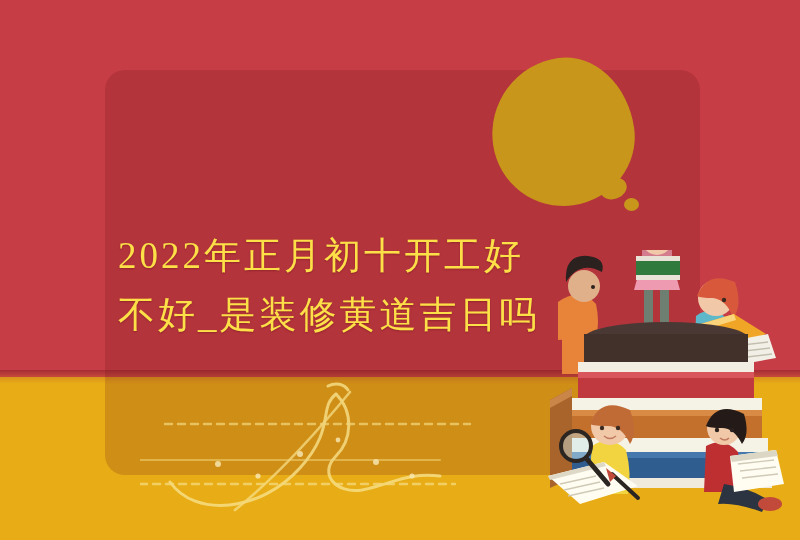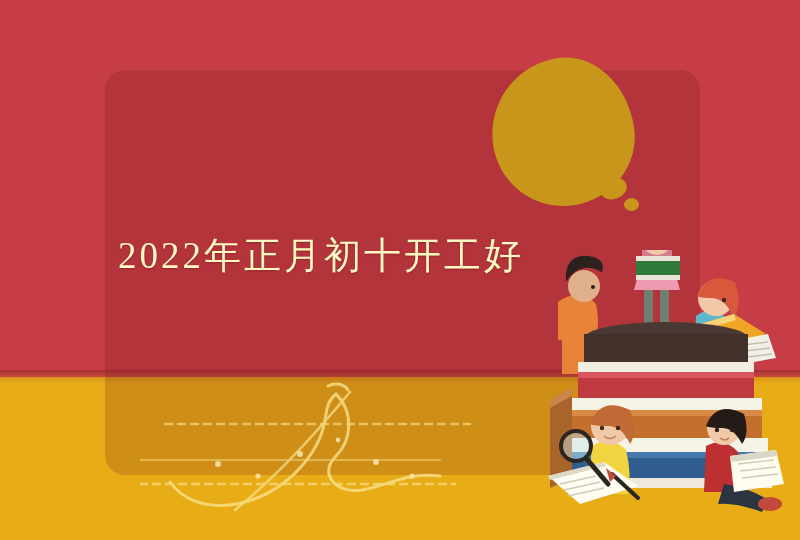--- a/index.html
+++ b/index.html
@@ -71,21 +71,21 @@
     width: 15px; height: 13px;
     background: #C8961A;
     border-radius: 50%;
   }
 
   
   .headline {
     position: absolute;
     left: 118px; top: 226px;
     width: 520px;
-    color: #fef9c3;
+    color: #fde047;
     font-family: "Liberation Serif", "DejaVu Serif", serif;
     font-size: 37px;
     line-height: 59px;
     letter-spacing: 3px;
     font-weight: 400;
     text-shadow: 0 1px 2px rgba(90,10,15,.35);
     white-space: pre-wrap;
   }
 
   
@@ -233,15 +233,15 @@
       <path d="M182 206 l46 -6 l8 34 l-50 8 z" fill="#FFFDF2"></path>
       <path d="M182 206 l46 -6 l2 6 l-46 6 z" fill="#DCD7C4"></path>
       <g stroke="#CFC9B6" stroke-width="1.4">
         <line x1="190" y1="214" x2="226" y2="210"></line>
         <line x1="192" y1="221" x2="228" y2="217"></line>
         <line x1="194" y1="228" x2="230" y2="224"></line>
       </g>
     </g>
   </svg>
 
-  <div class="headline"><span>2022年正月初十开工好</span><br></div>
+  <div class="headline"><span>2022年正月初十开工好</span><br><span>不好_是装修黄道吉日吗</span></div>
 
 </div>
 
 </body></html>

